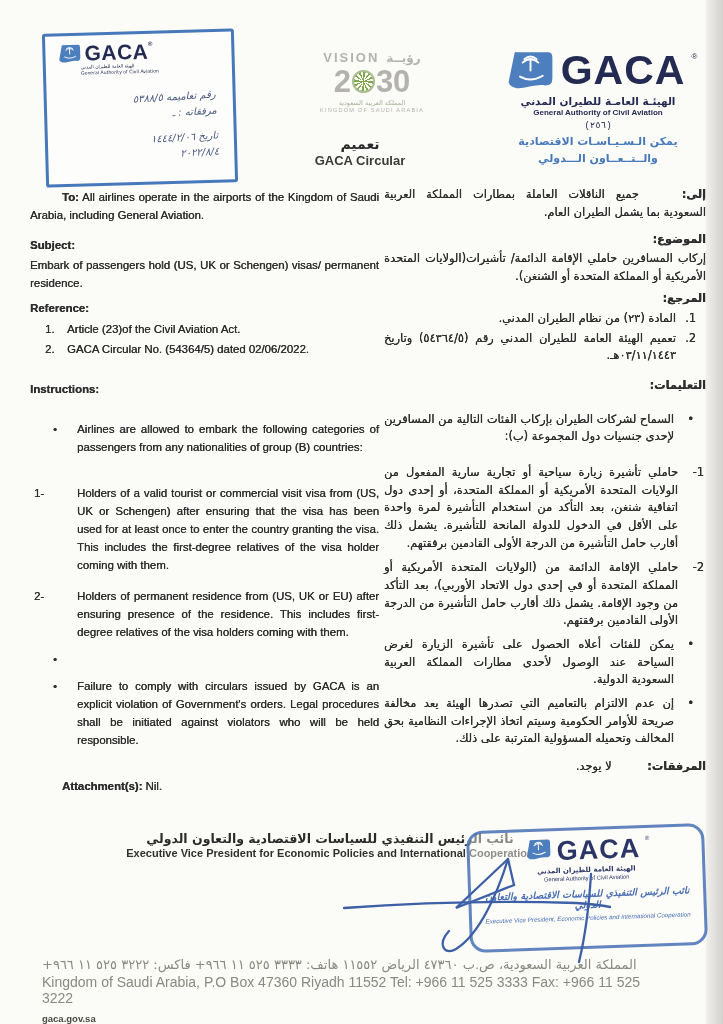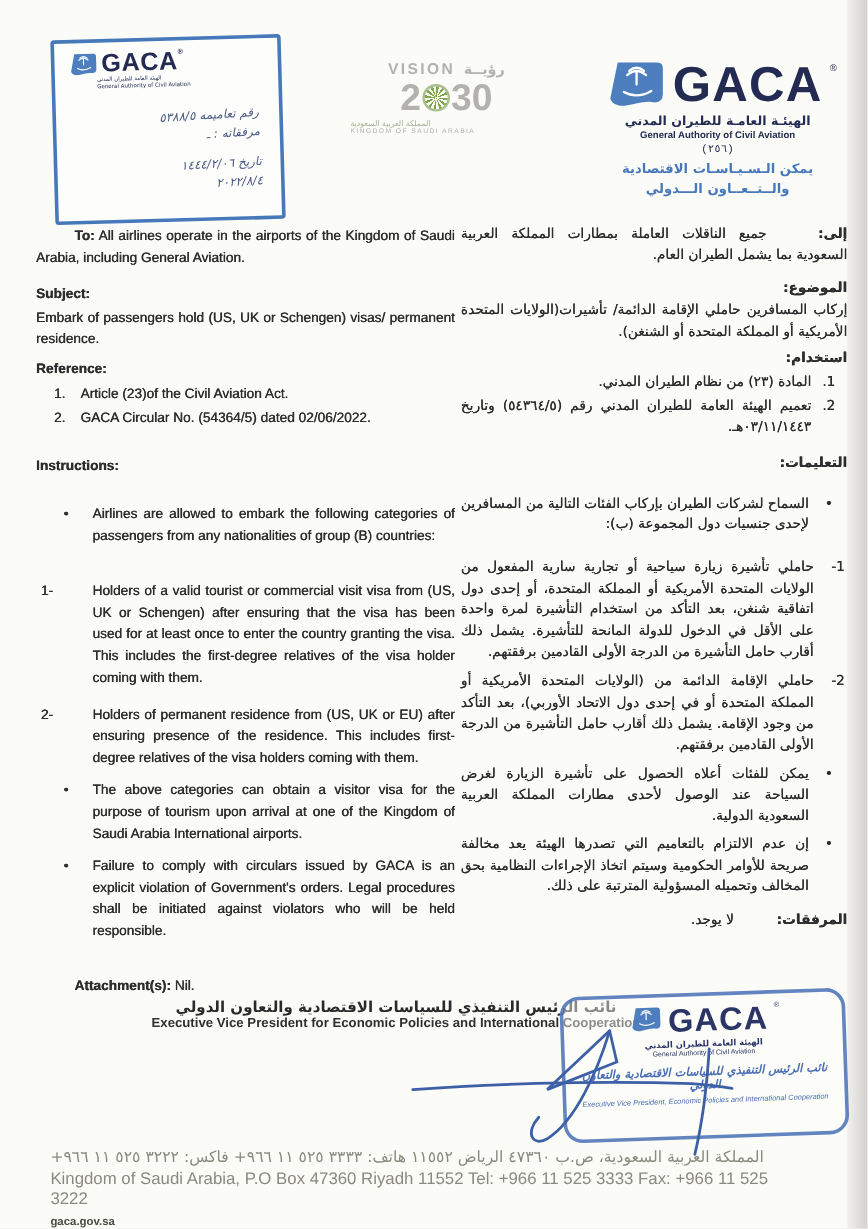--- a/index.html
+++ b/index.html
@@ -19,21 +19,21 @@
   .rs-reg{font-size:6px;color:#242b52;vertical-align:top;}
   .rs-captions{font-size:4.6px;color:#242b52;line-height:1.25;margin-top:1px;margin-left:26px;
         font-family:"DejaVu Sans",sans-serif;}
   .rs-hand{position:absolute;right:16px;top:56px;direction:rtl;text-align:right;color:#4a5a82;
         font-size:10px;font-style:italic;transform:rotate(-2deg);line-height:1.6;
         font-family:"DejaVu Sans",sans-serif;}
   .rs-hand .gap{margin-top:9px;margin-left:14px;}
   .rs-hand .l4{margin-left:22px;}
 
   
-  .vision{position:absolute;left:292px;top:50px;width:160px;text-align:left;color:#b3b2ae;}
+  .vision{position:absolute;left:292px;top:50px;width:160px;text-align:center;color:#b3b2ae;}
   .vision-line1{display:flex;justify-content:center;align-items:center;gap:7px;
         font-size:13px;font-weight:700;letter-spacing:2px;}
   .vision-ar{font-family:"DejaVu Sans",sans-serif;letter-spacing:0;font-size:12px;}
   .vision-year{display:flex;justify-content:center;align-items:center;font-size:31px;
         font-weight:700;line-height:1;margin-top:1px;}
   .vision-emblem{width:23px;height:23px;border-radius:50%;margin:0 1px;
         background:repeating-conic-gradient(#7fa851 0 14deg,rgba(253,253,251,0) 14deg 30deg);
         border:2px solid #a9bf90;box-sizing:border-box;}
   .vision-sub-ar{font-size:6.5px;color:#a3b194;margin-top:2px;font-family:"DejaVu Sans",sans-serif;}
   .vision-sub-en{font-size:5.6px;letter-spacing:1.2px;color:#b3b2ae;}
@@ -136,20 +136,24 @@
     </div>
     <div class="vision-year">
       <span>2</span>
       <span class="vision-emblem"></span>
       <span>30</span>
     </div>
     <div class="vision-sub-ar">المملكة العربية السعودية</div>
     <div class="vision-sub-en">KINGDOM OF SAUDI ARABIA</div>
   </div>
 
+  <div class="circ-title">
+    <div class="circ-ar">تعميم</div>
+    <div class="circ-en">GACA Circular</div>
+  </div>
 
   <div class="header-logo">
     <div class="hl-top">
       <svg width="56" height="41" viewBox="0 0 64 46">
         <path d="M18 2 H56 Q61 2 61 8 V32 Q61 40 53 40 C44 38 34 42 26 43 C18 44 12 41 11 36 L18 2 Z" fill="#4d7fbe"></path>
         <g stroke="#fff" fill="none" stroke-width="2.2" stroke-linecap="round">
           <path d="M36 10 v13"></path>
             <path d="M29 10 q7 -6 14 0"></path>
             <path d="M27 14 q9 -8 18 0"></path>
             <path d="M24 30 q12 7 26 -1"></path>
@@ -192,37 +196,36 @@
     <div class="en-li" style="margin-top:28px">
       <span class="mkn">1-</span>
       <span class="txt">Holders of a valid tourist or commercial visit visa from (US, UK or Schengen) after ensuring that the visa has been used for at least once to enter the country granting the visa. This includes the first-degree relatives of the visa holder coming with them.</span>
     </div>
     <div class="en-li" style="margin-top:13px">
       <span class="mkn">2-</span>
       <span class="txt">Holders of permanent residence from (US, UK or EU) after ensuring presence of the residence. This includes first-degree relatives of the visa holders coming with them.</span>
     </div>
     <div class="en-li" style="margin-top:9px">
       <span class="mkb">•</span>
-      <span class="txt">The above categories can obtain a visitor visa for the purpose of tourism upon arrival at one of the Kingdom of Saudi Arabia International airports.</span>
     </div>
     <div class="en-li" style="margin-top:9px">
       <span class="mkb">•</span>
       <span class="txt">Failure to comply with circulars issued by GACA is an explicit violation of Government's orders. Legal procedures shall be initiated against violators who will be held responsible.</span>
     </div>
 
     <p class="p" style="margin-top:28px"><span class="b">Attachment(s):</span> <span>Nil.</span></p>
   </div>
 
   <div class="col-ar">
     <p class="p" style="margin-bottom:10px"><span class="b">إلى:</span> <span>جميع الناقلات العاملة بمطارات المملكة العربية السعودية بما يشمل الطيران العام.</span></p>
 
     <p class="p b" style="margin-bottom:1px">الموضوع:</p>
     <p class="p" style="margin-bottom:5px">إركاب المسافرين حاملي الإقامة الدائمة/ تأشيرات(الولايات المتحدة الأمريكية أو المملكة المتحدة أو الشنغن).</p>
 
-    <p class="p b" style="margin-bottom:2px">استخدام:</p>
+    <p class="p b" style="margin-bottom:2px">المرجع:</p>
     <div class="ar-li">
       <span class="mkr">1.</span>
         <span class="txt">المادة (٢٣) من نظام الطيران المدني.</span>
     </div>
     <div class="ar-li" style="margin-top:2px">
       <span class="mkr">2.</span>
         <span class="txt">تعميم الهيئة العامة للطيران المدني رقم (٥٤٣٦٤/٥) وتاريخ ٠٣/١١/١٤٤٣هـ.</span>
     </div>
 
     <p class="p b" style="margin-top:12px">التعليمات:</p>

